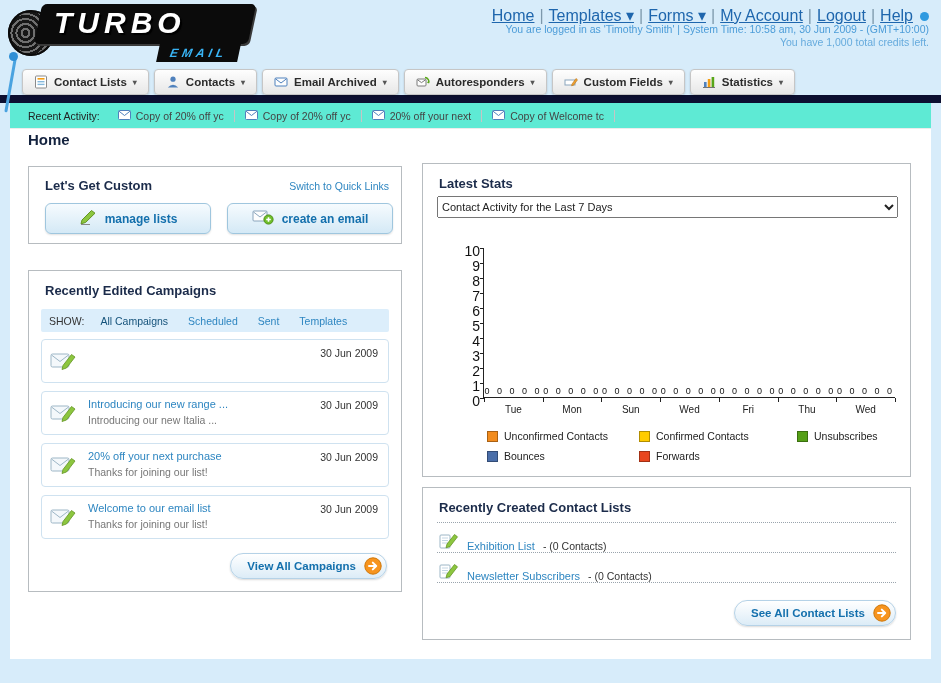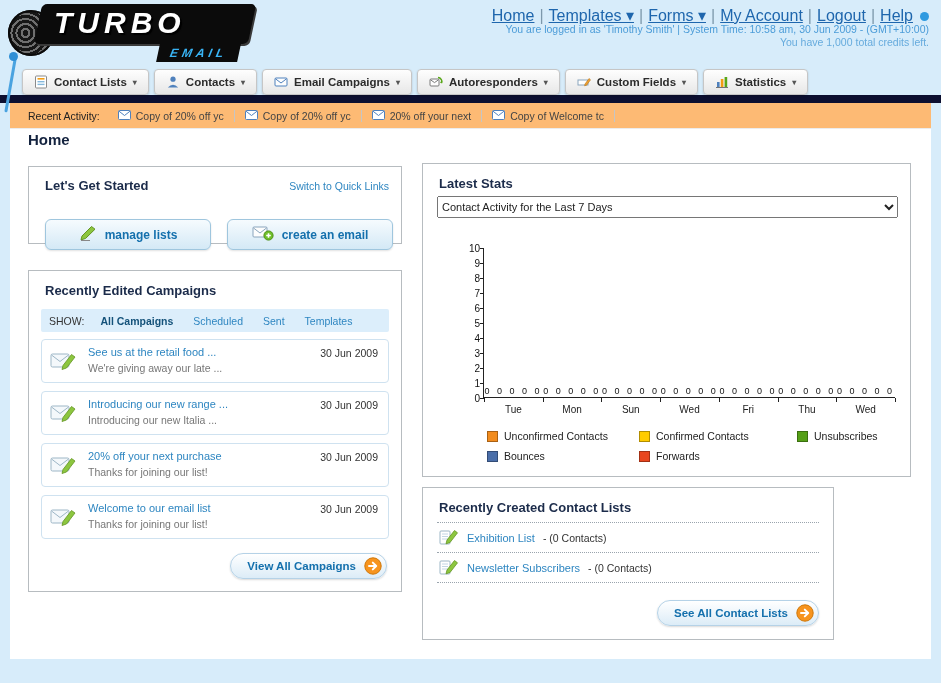--- a/index.html
+++ b/index.html
@@ -38,51 +38,51 @@
          background:linear-gradient(#fefefe,#e7e7e7); border:1px solid #c6c6c6; border-radius:4px;
          font-size:11.5px; font-weight:bold; color:#2b2b2b; cursor:pointer;
          box-shadow:0 1px 2px rgba(0,0,0,.18); white-space:nowrap; }
   .tab .caret { font-size:8px; color:#555; }
   .tab-icon svg { display:block; }
   .dark-bar { position:absolute; left:0; top:95px; width:941px; height:8px; background:#0c0f30; }
 
   
   .content { position:absolute; left:10px; top:103px; width:921px; height:556px; background:#fff; }
 
-  .activity-bar { position:absolute; left:10px; top:103px; width:921px; height:26px; background:#fdba74;
+  .activity-bar { position:absolute; left:10px; top:103px; width:921px; height:26px; background:#5eead4;
                   border-bottom:1px solid #ececec; display:flex; align-items:center; padding-left:18px;
                   font-size:10.5px; color:#222; }
   .act-items { display:flex; align-items:center; height:16px; margin-left:8px; }
   .act-item { display:flex; align-items:center; gap:5px; padding:0 10px; border-right:1px solid #c5c5c5;
               color:#444; text-decoration:none; cursor:pointer; white-space:nowrap; }
 
   .page-title { position:absolute; left:28px; top:131px; font-size:15px; font-weight:bold; color:#14233f; }
 
   .panel { position:absolute; background:#fff; border:1px solid #b7bcc0; }
   .panel h2 { position:absolute; font-size:13px; font-weight:bold; color:#1b2b4a; }
 
   
   .gs { left:28px; top:166px; width:374px; height:78px; }
   .gs h2 { left:16px; top:11px; }
   .switch-link { position:absolute; right:12px; top:13px; font-size:10.5px; color:#2e86c1; cursor:pointer; text-decoration:none; }
-  .gs-buttons { position:absolute; left:16px; top:52px; display:flex; gap:16px; }
+  .gs-buttons { position:absolute; left:16px; top:36px; display:flex; gap:16px; }
   .big-btn { width:166px; height:31px; display:flex; align-items:center; justify-content:center; gap:8px;
              background:linear-gradient(#f6fbfe,#d4e9f6); border:1px solid #9fc6de; border-radius:6px;
              font-family:inherit; font-size:12px; font-weight:bold; color:#1470ad; cursor:pointer;
              box-shadow:0 1px 2px rgba(0,0,0,.12); }
 
   
   .camp { left:28px; top:270px; width:374px; height:322px; }
   .camp h2 { left:16px; top:12px; }
   .filter-bar { position:absolute; left:12px; right:12px; top:38px; height:23px; background:#dceefb;
                 display:flex; align-items:center; padding:0 8px; font-size:10.5px; border-radius:2px; }
   .show-label { color:#333; margin-right:8px; }
   .filters { display:flex; gap:4px; }
   .filter { color:#2e86c1; padding:0 8px; cursor:pointer; text-decoration:none; }
-  .filter.active { color:#14527a; font-weight:bold; }
+  .filter.active { color:#14527a; font-weight:normal; }
   .clist { position:absolute; left:12px; right:12px; top:68px; }
   .citem { position:relative; height:44px; border:1px solid #cfe2f0; border-radius:4px; margin-bottom:8px;
            background:#fff; cursor:pointer; }
   .cicon { position:absolute; left:8px; top:10px; }
   .ctxt { position:absolute; left:46px; top:6px; }
   .ctitle { font-size:11px; color:#2e86c1; text-decoration:none; cursor:pointer; }
   .csub { font-size:10.5px; color:#777; margin-top:4px; }
   .cdate { position:absolute; right:10px; top:7px; font-size:10.5px; color:#333; }
   .pill { position:absolute; height:26px; border-radius:13px; background:linear-gradient(#ffffff,#dcecf7);
           border:1px solid #b5d2e7; color:#1470ad; font-weight:bold; font-size:11.5px;
@@ -90,37 +90,37 @@
   .pill-arrow { position:absolute; right:4px; top:3px; }
   .camp .pill { right:14px; top:282px; }
 
   
   .stats { left:422px; top:163px; width:489px; height:314px; }
   .stats h2 { left:16px; top:12px; }
   .stats select { position:absolute; left:14px; top:32px; width:461px; height:22px; font-size:11px;
                   font-family:inherit; color:#222; }
   .plot { position:absolute; left:60px; top:84px; width:412px; height:150px;
           border-left:1px solid #222; border-bottom:1px solid #222; display:flex; }
-  .ylab { position:absolute; left:-30px; width:26px; text-align:right; font-size:10px; color:#111; }
+  .ylab { position:absolute; left:-30px; width:26px; text-align:right; font-size:14px; color:#111; }
   .ymark { position:absolute; left:-4px; width:4px; height:1px; background:#222; }
   .xmark { position:absolute; bottom:-5px; width:1px; height:4px; background:#222; }
   .cgroup { flex:1; position:relative; }
   .zeros { position:absolute; bottom:1px; width:100%; text-align:center; font-size:9px;
            letter-spacing:2.5px; color:#111; white-space:nowrap; }
   .xlab { position:absolute; top:calc(100% + 7px); width:100%; text-align:center; font-size:10px; color:#222; }
   .legend { position:absolute; left:64px; top:266px; width:412px; display:grid;
             grid-template-columns:152px 158px 1fr; row-gap:8px; font-size:10.5px; color:#222; }
   .lgitem { display:flex; align-items:center; gap:6px; }
   .sw { width:11px; height:11px; border:1px solid rgba(0,0,0,.3); display:inline-block; }
 
   
-  .cl { left:422px; top:487px; width:412px; height:153px; }
+  .cl { left:422px; top:487px; width:489px; height:153px; }
   .cl h2 { left:16px; top:12px; }
   .cl .items { position:absolute; left:14px; right:14px; top:34px; border-top:1px dotted #9aa4ad; }
-  .litem { height:30px; display:flex; align-items:center; gap:8px; border-bottom:1px dotted #9aa4ad;
+  .litem { height:30px; display:flex; align-items:flex-end; gap:8px; border-bottom:1px dotted #9aa4ad;
            font-size:11px; padding-left:2px; cursor:pointer; }
   .lname { color:#2e86c1; text-decoration:none; cursor:pointer; }
   .lsuffix { color:#333; font-size:10.5px; }
   .cl .pill { right:14px; top:112px; }
 </style>
 </head>
 <body>
 
 <div id="app">
 
@@ -161,21 +161,21 @@
         <span>Contacts</span>
         <span class="caret">▾</span>
       </div>
       <div class="tab">
         <span class="tab-icon">
           <svg width="14" height="14" viewBox="0 0 14 14">
             <rect x="1" y="3" width="12" height="8" rx="1" fill="#fdfdfd" stroke="#4f81bd"></rect>
             <path d="M1.5 3.8 L7 8 L12.5 3.8" fill="none" stroke="#4f81bd"></path>
           </svg>
         </span>
-        <span>Email Campaigns</span>
+        <span>Email Archived</span>
         <span class="caret">▾</span>
       </div>
       <div class="tab">
         <span class="tab-icon">
           <svg width="14" height="14" viewBox="0 0 14 14">
             <rect x="1" y="4" width="9" height="7" rx="1" fill="#fdfdfd" stroke="#7a7a7a"></rect>
             <path d="M1.5 4.8 L5.5 7.6 L9.5 4.8" fill="none" stroke="#7a7a7a"></path>
             <path d="M9 2.5 a4 4 0 0 1 3.5 5.5" fill="none" stroke="#58a618" stroke-width="1.5"></path>
             <path d="M13.4 6.5 l-1 2 -1.6 -1.4 Z" fill="#58a618"></path>
           </svg>
@@ -240,21 +240,21 @@
               <path d="M1 1.2 L6.5 5.5 L12 1.2" fill="none" stroke="#4f81bd"></path>
             </svg></span>
           <span>Copy of Welcome tc</span>
         </a>
       </span>
   </div>
 
   <h1 class="page-title">Home</h1>
 
   <div class="panel gs">
-    <h2>Let's Get Started</h2>
+    <h2>Let's Get Custom</h2>
     <a class="switch-link">Switch to Quick Links</a>
     <div class="gs-buttons">
       <button class="big-btn">
         <span class="bicon"><svg width="18" height="16" viewBox="0 0 18 16">
               <path d="M3 11 L12.5 1.5 L16 4.2 L6.5 13.5 L2 14.8 Z" fill="#8cc63f" stroke="#639422"></path>
               <path d="M2 15.5 h9" stroke="#888"></path>
             </svg></span>
         <span>manage lists</span>
       </button>
       <button class="big-btn">
@@ -280,21 +280,20 @@
           <a class="filter">Templates</a>
         </span>
     </div>
     <div class="clist">
         <div class="citem">
           <span class="cicon"><svg width="28" height="22" viewBox="0 0 28 22">
               <rect x="1" y="4" width="18" height="13" rx="1.5" fill="#f4f8fb" stroke="#9db6c6"></rect>
               <path d="M1.5 5 L10 11.5 L18.5 5" fill="none" stroke="#9db6c6"></path>
               <path d="M13 15.5 L21.5 4.5 L25 7 L16.5 18 L12 19.5 Z" fill="#8cc63f" stroke="#639422" stroke-width="0.8"></path>
             </svg></span>
-          <div class="ctxt"><a class="ctitle">See us at the retail food ...</a><div class="csub">We're giving away our late ...</div></div>
           <span class="cdate">30 Jun 2009</span>
         </div>
         <div class="citem">
           <span class="cicon"><svg width="28" height="22" viewBox="0 0 28 22">
               <rect x="1" y="4" width="18" height="13" rx="1.5" fill="#f4f8fb" stroke="#9db6c6"></rect>
               <path d="M1.5 5 L10 11.5 L18.5 5" fill="none" stroke="#9db6c6"></path>
               <path d="M13 15.5 L21.5 4.5 L25 7 L16.5 18 L12 19.5 Z" fill="#8cc63f" stroke="#639422" stroke-width="0.8"></path>
             </svg></span>
           <div class="ctxt"><a class="ctitle">Introducing our new range ...</a><div class="csub">Introducing our new Italia ...</div></div>
           <span class="cdate">30 Jun 2009</span>

